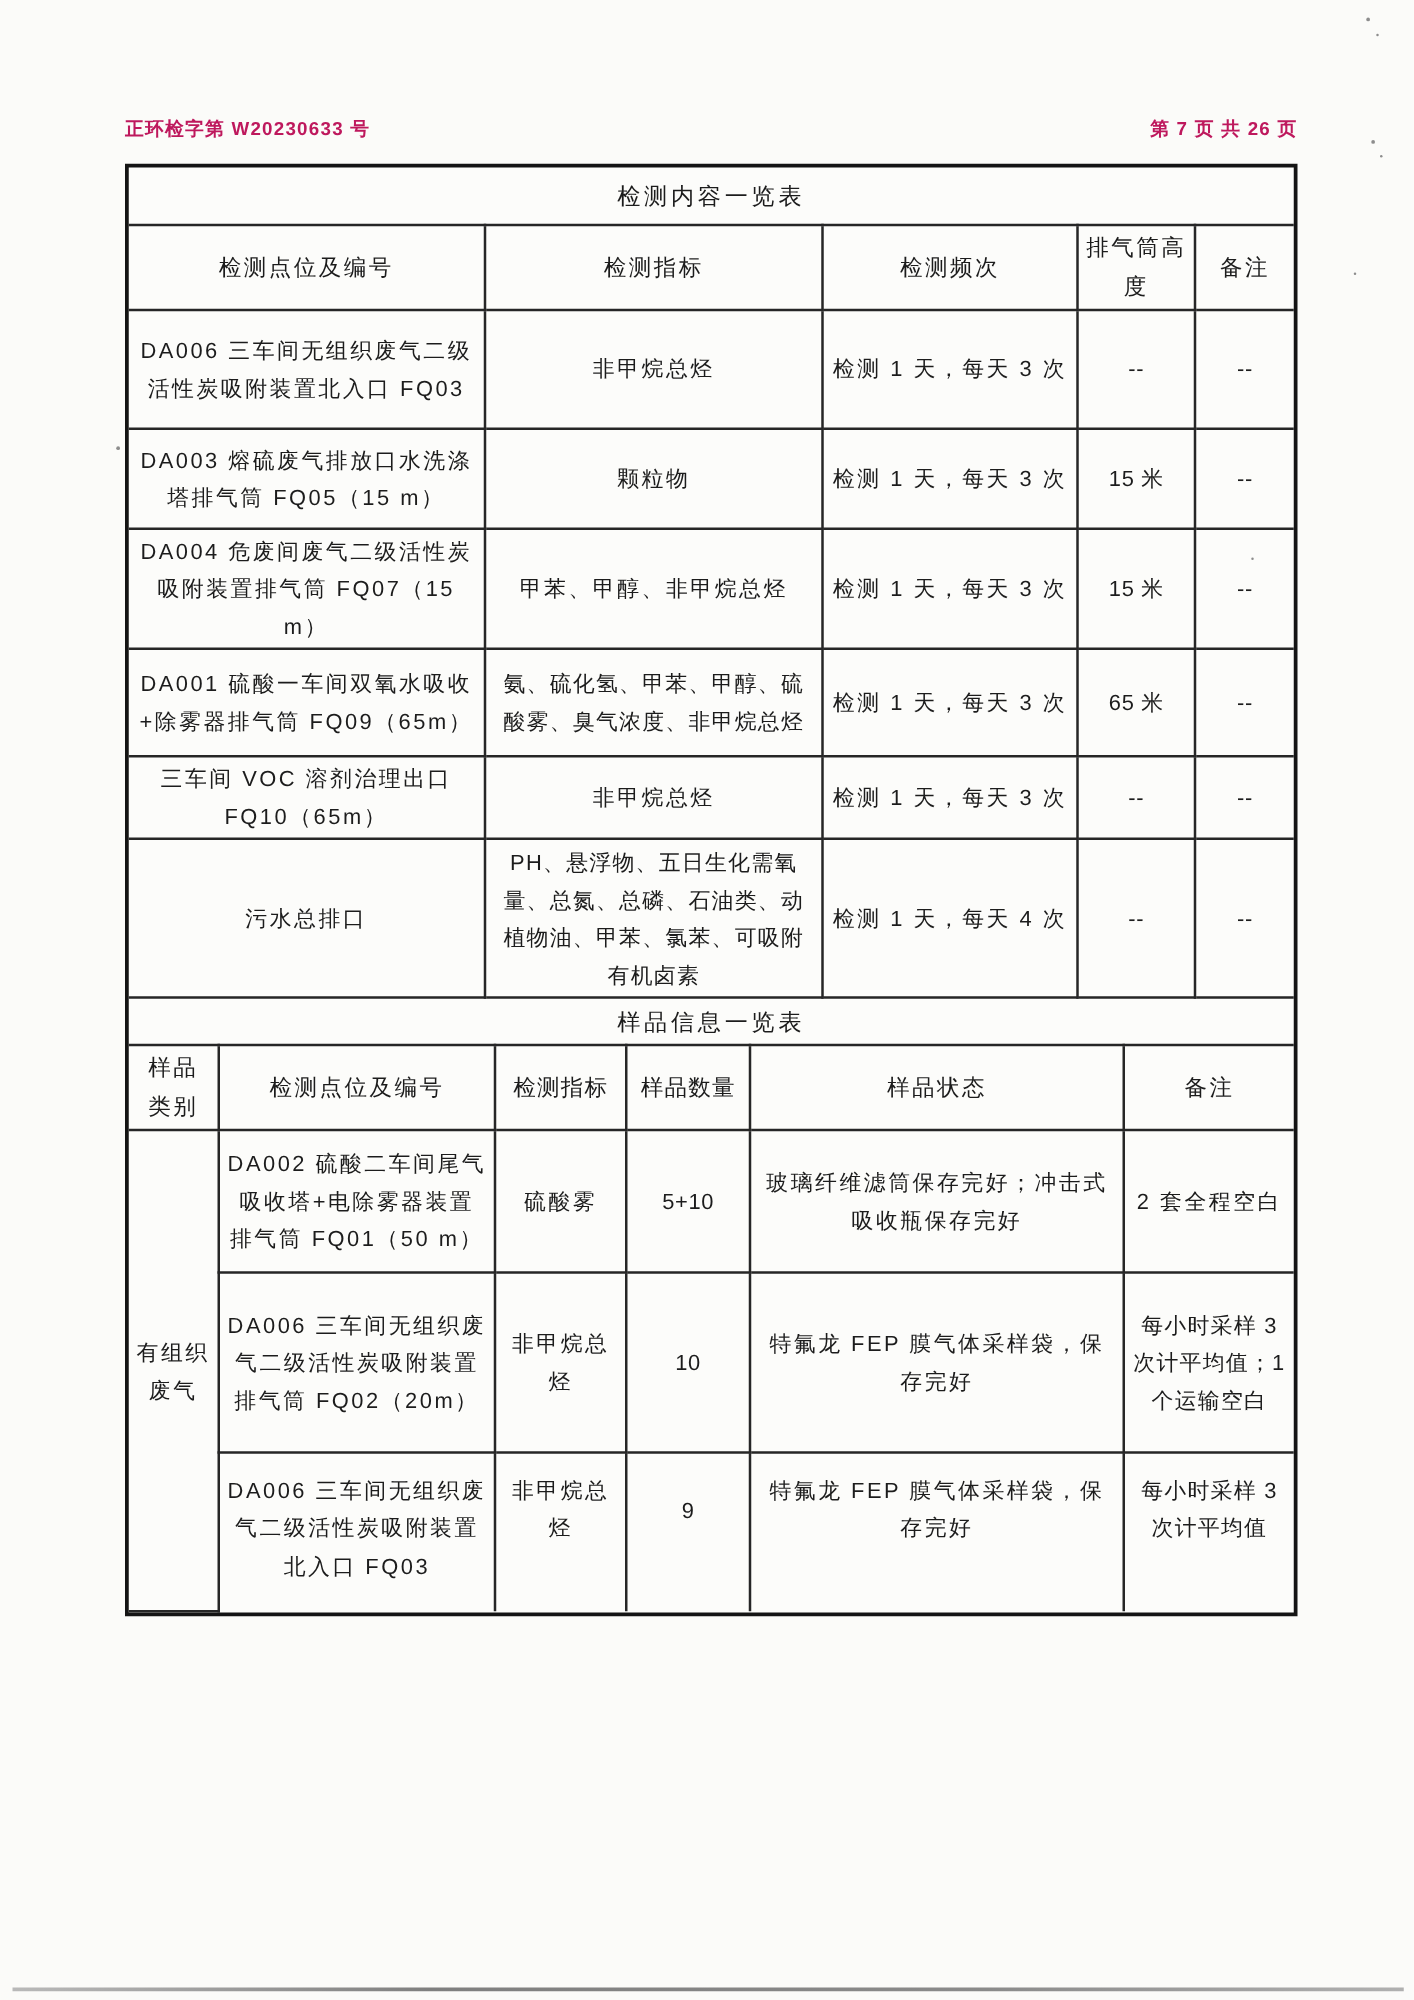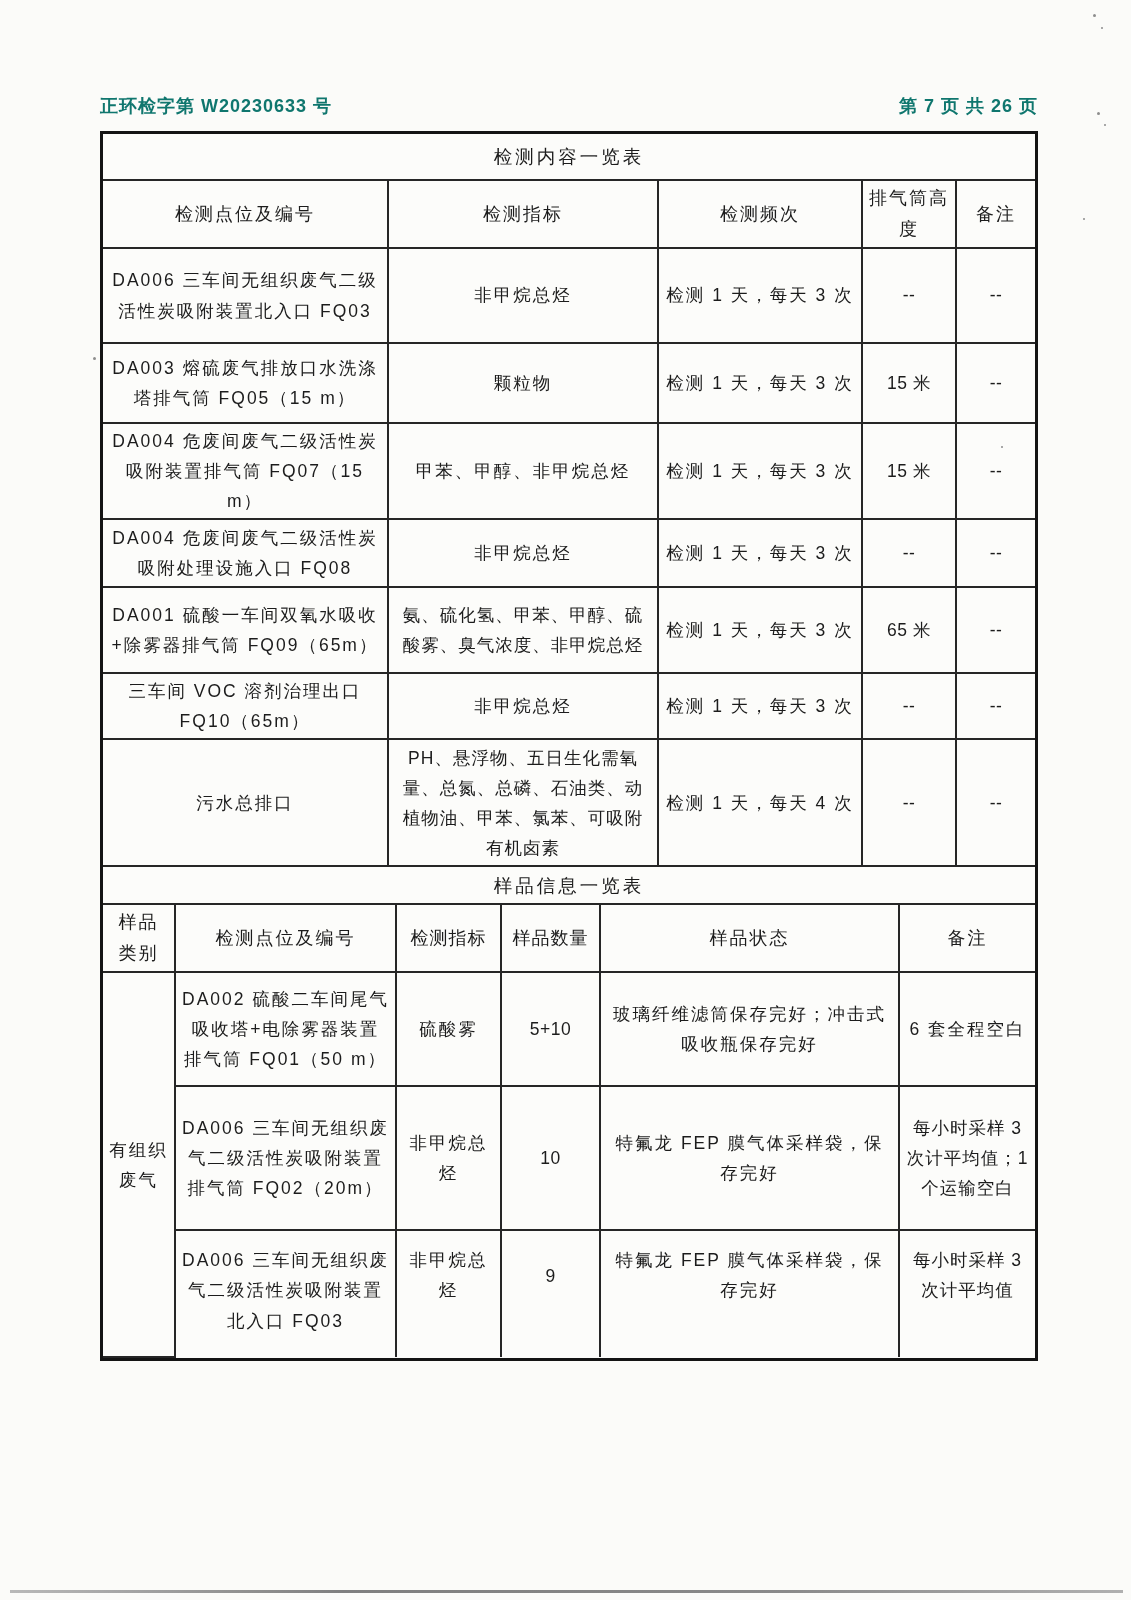--- a/index.html
+++ b/index.html
@@ -8,23 +8,23 @@
     background:#fbfbf9;
     font-family:"Liberation Sans", sans-serif;
     color:#1d1d1d;
     position:relative;
     overflow:hidden;
   }
   .page-header{
     position:absolute;
     left:100px; right:93px; top:94px;
     display:flex; justify-content:space-between;
-    font-size:18px; font-weight:600;
+    font-size:15px; font-weight:600;
     letter-spacing:1px;
-    color:#0f766e;
+    color:#be185d;
   }
   .tables{
     position:absolute;
     left:100px; top:131px;
     width:938px;
     border:3px solid #141414;
     box-sizing:border-box;
     background:#fcfcfa;
   }
   table{
@@ -109,27 +109,20 @@
         <td class="num">15 米</td>
         <td class="num">--</td>
       </tr>
       <tr style="height:77px">
         <td>DA004 危废间废气二级活性炭吸附装置排气筒 FQ07（15 m）</td>
         <td>甲苯、甲醇、非甲烷总烃</td>
         <td>检测 1 天，每天 3 次</td>
         <td class="num">15 米</td>
         <td class="num">--</td>
       </tr>
-      <tr style="height:68px">
-        <td>DA004 危废间废气二级活性炭吸附处理设施入口 FQ08</td>
-        <td>非甲烷总烃</td>
-        <td>检测 1 天，每天 3 次</td>
-        <td class="num">--</td>
-        <td class="num">--</td>
-      </tr>
       <tr style="height:86px">
         <td>DA001 硫酸一车间双氧水吸收+除雾器排气筒 FQ09（65m）</td>
         <td style="letter-spacing:1px">氨、硫化氢、甲苯、甲醇、硫酸雾、臭气浓度、非甲烷总烃</td>
         <td>检测 1 天，每天 3 次</td>
         <td class="num">65 米</td>
         <td class="num">--</td>
       </tr>
       <tr style="height:65px">
         <td>三车间 VOC 溶剂治理出口 FQ10（65m）</td>
         <td>非甲烷总烃</td>
@@ -167,21 +160,21 @@
         <th class="hdr" style="letter-spacing:1px">样品数量</th>
         <th class="hdr">样品状态</th>
         <th class="hdr">备注</th>
       </tr>
       <tr style="height:114px">
         <td rowspan="3">有组织废气</td>
         <td>DA002 硫酸二车间尾气吸收塔+电除雾器装置排气筒 FQ01（50 m）</td>
         <td>硫酸雾</td>
         <td class="num">5+10</td>
         <td>玻璃纤维滤筒保存完好；冲击式吸收瓶保存完好</td>
-        <td>6 套全程空白</td>
+        <td>2 套全程空白</td>
       </tr>
       <tr style="height:144px">
         <td>DA006 三车间无组织废气二级活性炭吸附装置排气筒 FQ02（20m）</td>
         <td>非甲烷总烃</td>
         <td class="num">10</td>
         <td>特氟龙 FEP 膜气体采样袋，保存完好</td>
         <td style="letter-spacing:1px">每小时采样 3 次计平均值；1 个运输空白</td>
       </tr>
       <tr style="height:127px">
         <td style="vertical-align:top;padding-top:14px">DA006 三车间无组织废气二级活性炭吸附装置北入口 FQ03</td>

